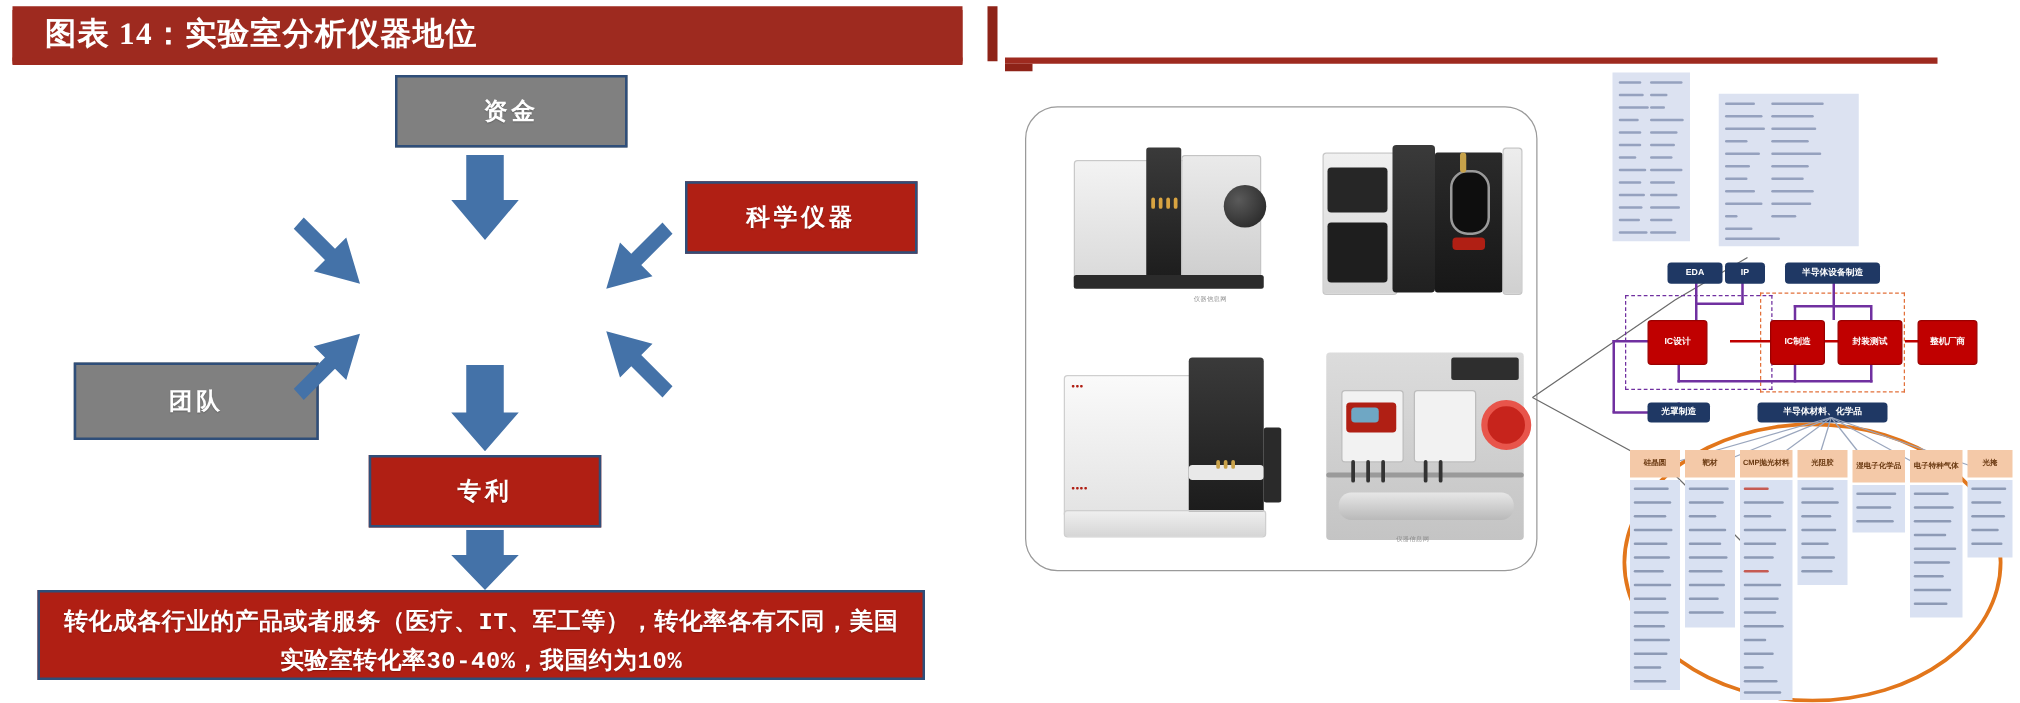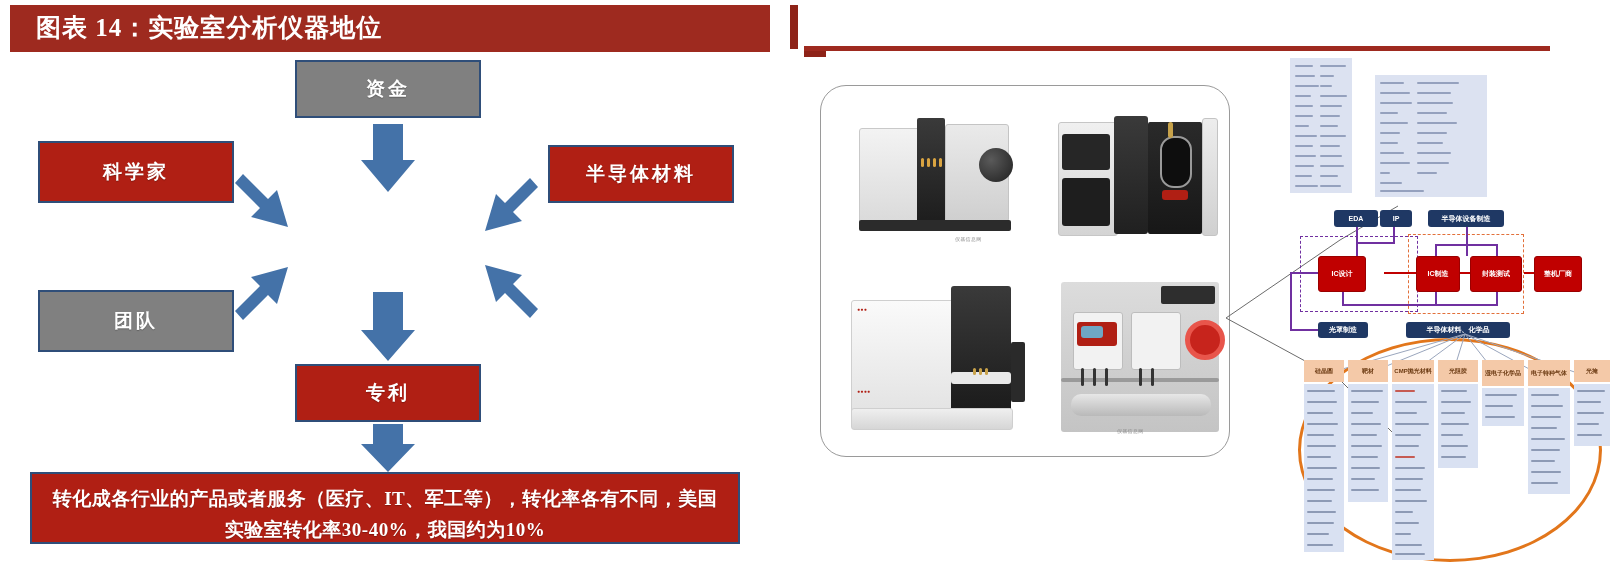--- a/index.html
+++ b/index.html
@@ -19,30 +19,30 @@
               color:#fff;font-size:25px;font-weight:bold;letter-spacing:1px;
               white-space:nowrap;font-family:"Liberation Serif","DejaVu Serif",serif;}
   .hdr-underline{position:absolute;height:5px;background:#9E2A1F;}
   .hdr-strip{position:absolute;background:#8E2318;}
 
   
   .node{position:absolute;box-sizing:border-box;border:2px solid #2F4E79;
         display:flex;align-items:center;justify-content:center;
         color:#fff;font-size:19px;font-weight:bold;letter-spacing:3px;
         text-shadow:0 1px 1px rgba(0,0,0,.25);}
-  .node.gray{background:#808080;}
+  .node.gray{background:#808080;margin-left:21px;}
   .node.red{background:#B01F14;}
   .ellipse{position:absolute;border-radius:50%;background:#4472A8;
            border:1px solid #31577F;display:flex;align-items:center;
            justify-content:center;color:#fff;font-size:19px;font-weight:bold;
            letter-spacing:3px;text-shadow:0 1px 1px rgba(0,0,0,.3);}
   .banner{position:absolute;box-sizing:border-box;background:#B01F14;
           border:2px solid #2F4E79;color:#fff;font-size:19px;font-weight:bold;
           line-height:1.65;text-align:center;padding:9px 16px;letter-spacing:.5px;
-          text-shadow:0 1px 1px rgba(0,0,0,.25);}
+          text-shadow:0 1px 1px rgba(0,0,0,.25);font-family:Liberation Mono, monospace;}
   .arrow{position:absolute;}
 
   
   .photo-card{position:absolute;box-sizing:border-box;border:1.5px solid #9a9a9a;
               border-radius:26px;background:#fff;overflow:hidden;}
   .instr{position:absolute;}
   .instr .body{position:absolute;inset:0;border-radius:3px;}
   .lbl-tiny{position:absolute;font-size:5px;color:#8a8a8a;letter-spacing:.3px;
             font-family:"Liberation Sans",sans-serif;}
 
@@ -78,26 +78,23 @@
 
     <div class="fig-header" style="left:10px;top:5px;width:760px;">
       <div class="htxt">图表 14：实验室分析仪器地位</div>
     </div>
     <div class="hdr-underline" style="left:10px;top:46px;width:760px;"></div>
 
     <div class="node gray" style="left:295px;top:60px;width:186px;height:58px;">
       <span>资金</span>
     </div>
 
-    <div class="node red" style="left:38px;top:141px;width:196px;height:62px;">
-      <span>科学家</span>
-    </div>
 
     <div class="node red" style="left:548px;top:145px;width:186px;height:58px;">
-      <span>半导体材料</span>
+      <span>科学仪器</span>
     </div>
 
     <div class="node gray" style="left:38px;top:290px;width:196px;height:62px;">
       <span>团队</span>
     </div>
 
 
 
     <div class="node red" style="left:295px;top:364px;width:186px;height:58px;">
       <span>专利</span>

